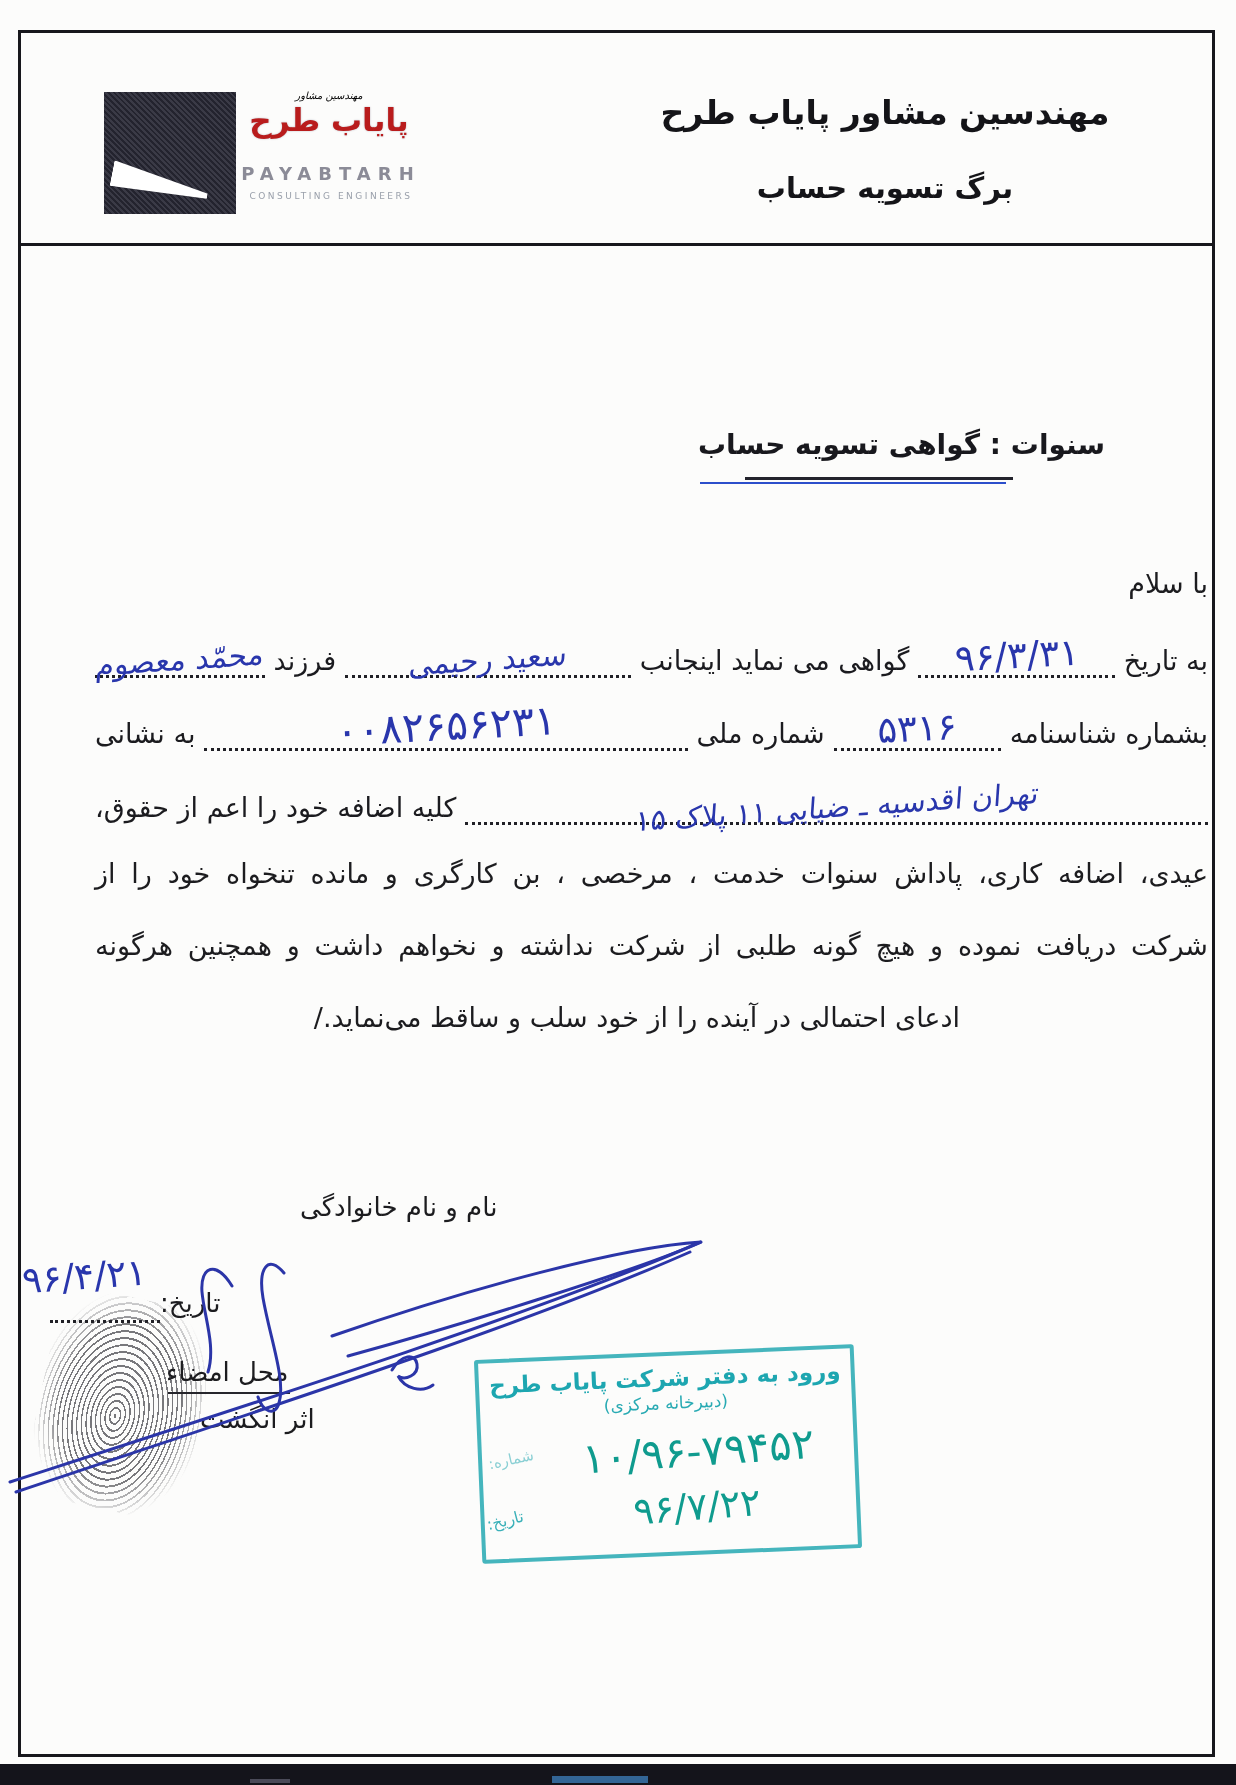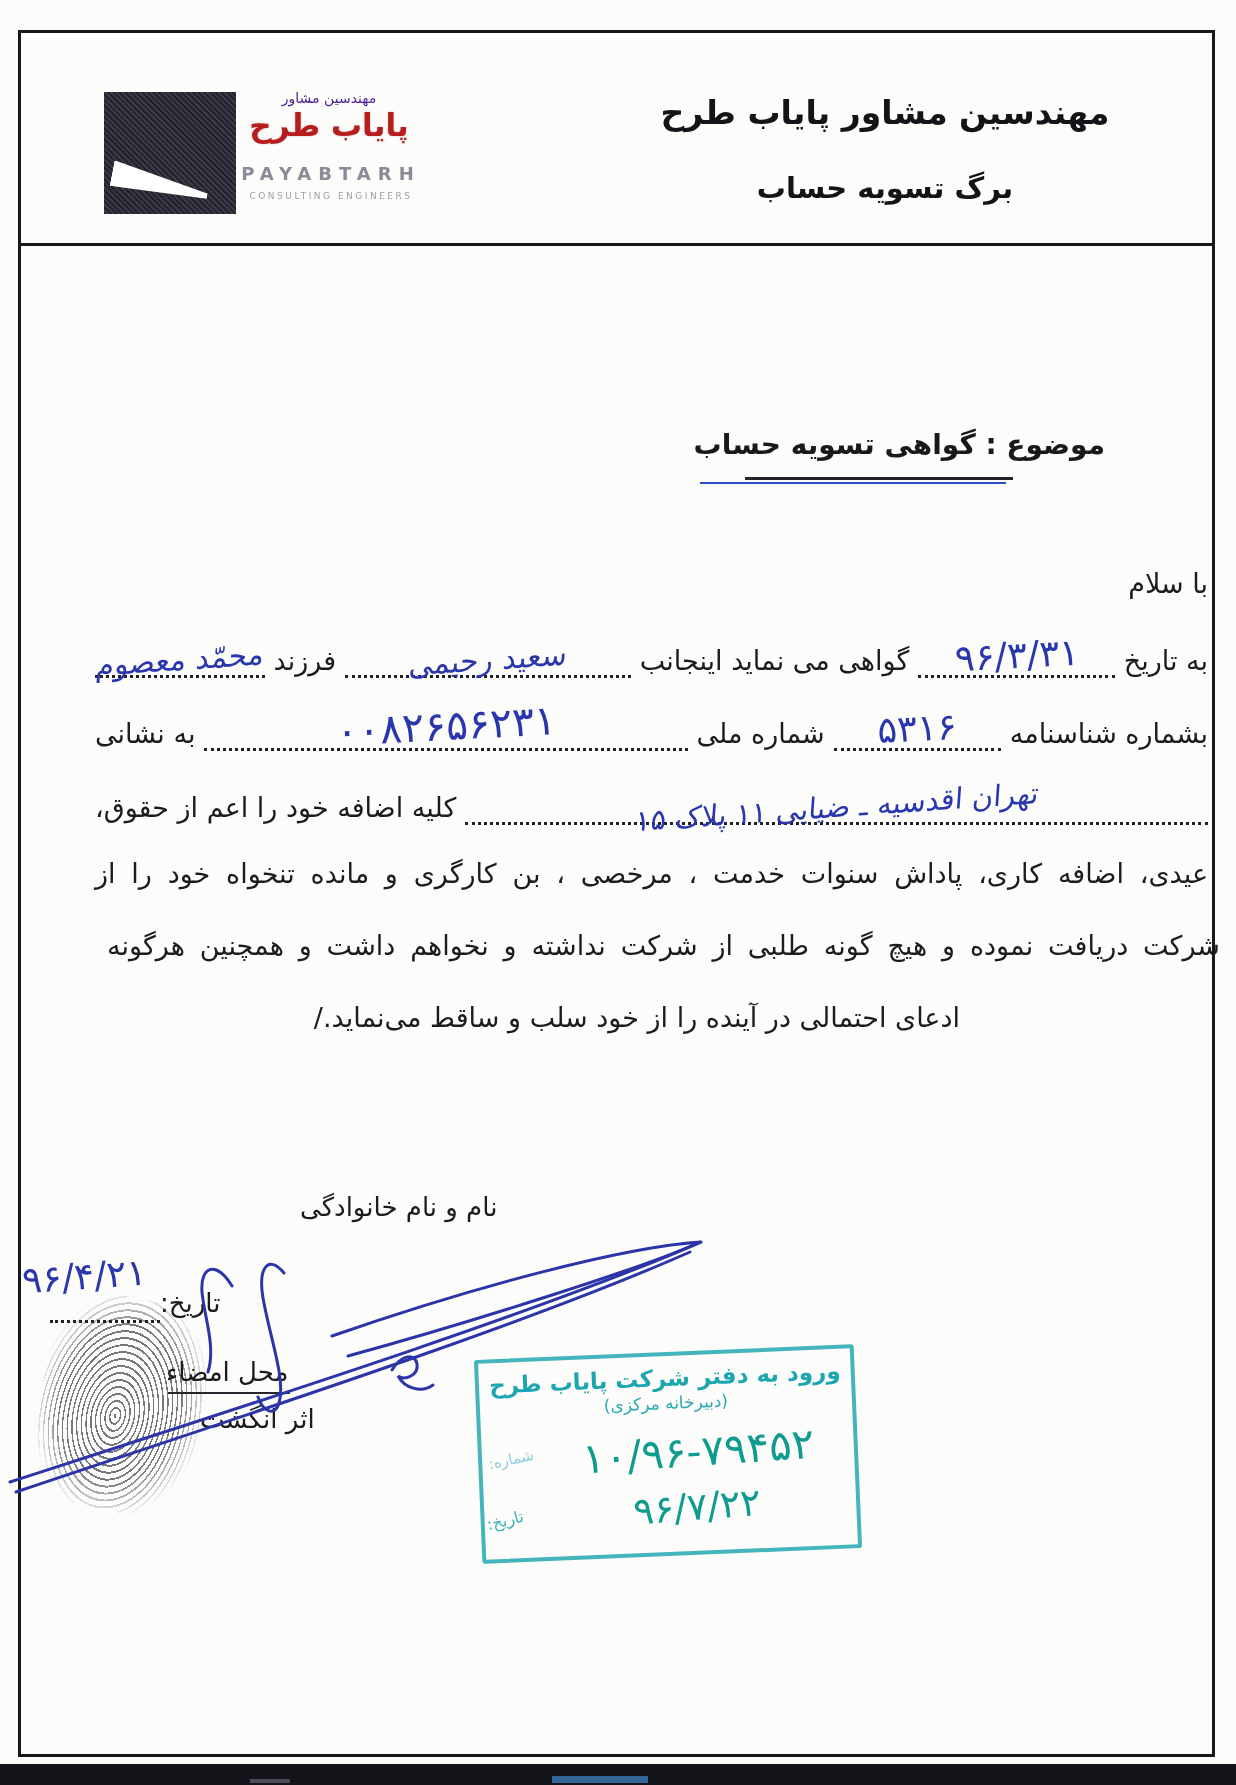--- a/index.html
+++ b/index.html
@@ -17,21 +17,21 @@
   #scan-strip .glint2{position:absolute;left:250px;top:15px;width:40px;height:4px;background:#4a4a58;}
   
   #logo{left:104px;top:92px;width:132px;height:122px;
     background:
       repeating-linear-gradient(45deg,#23232e 0 2px,#3a3a46 2px 4px),
       #2a2a35;}
   #logo .swoosh{position:absolute;left:8px;top:68px;width:98px;height:26px;background:#fff;
     transform:rotate(11deg);transform-origin:left center;
     clip-path:polygon(0 0,100% 58%,100% 78%,0 100%);}
   #logo-text{left:238px;top:90px;width:182px;direction:rtl;text-align:center;}
-  .brand-fa-small{font-size:14px;color:#4c1d95;letter-spacing:1px;}
+  .brand-fa-small{font-size:10px;color:#000000;letter-spacing:1px;font-style:italic;}
   .brand-fa{font-size:31px;font-weight:bold;color:#b91c1c;margin-top:1px;text-shadow:0 0 2px #b9b9c2;}
   .brand-en{position:absolute;left:236px;top:163px;width:190px;text-align:center;
     font-size:18px;font-weight:bold;letter-spacing:7px;color:#8b8b97;}
   .brand-en-sub{position:absolute;left:238px;top:191px;width:186px;text-align:center;
     font-size:9px;letter-spacing:2.5px;color:#9aa0ab;}
   
   #title1{left:655px;top:93px;width:460px;text-align:center;direction:rtl;
     font-size:33px;font-weight:bold;color:#141418;}
   #title2{left:655px;top:171px;width:460px;text-align:center;direction:rtl;
     font-size:29px;font-weight:bold;color:#141418;}
@@ -95,21 +95,21 @@
     <div class="brand-fa-small">مهندسین مشاور</div>
     <div class="brand-fa">پایاب طرح</div>
   </div>
   <div class="abs brand-en">PAYABTARH</div>
   <div class="abs brand-en-sub">CONSULTING ENGINEERS</div>
 
   <div class="abs" id="title1">مهندسین مشاور پایاب طرح</div>
   <div class="abs" id="title2">برگ تسویه حساب</div>
 
   <div class="abs" id="subject">
-    <span>موضوع :</span>
+    <span>سنوات :</span>
     <span>گواهی تسویه حساب</span>
   </div>
   <div class="abs" id="subject-u1"></div>
   <div class="abs" id="subject-u2"></div>
 
   <div class="abs" id="salutation">با سلام</div>
 
   <div class="abs bline" style="top:630px;">
     <span class="seg">به تاریخ</span>
     <span class="blank" style="flex-grow:1.1;">
@@ -138,21 +138,21 @@
   </div>
 
   <div class="abs bline" style="top:777px;">
     <span class="blank" style="flex-grow:1;">
       <span class="hw hw-script" style="font-size:29px;">تهران اقدسیه ـ ضیایی ۱۱ پلاک ۱۵</span>
     </span>
     <span class="seg">کلیه اضافه خود را اعم از حقوق،</span>
   </div>
 
   <div class="abs" id="l4" style="top:858px;">عیدی، اضافه کاری، پاداش سنوات خدمت ، مرخصی ، بن کارگری و مانده تنخواه خود را از</div>
-  <div class="abs" id="l5" style="top:930px;margin-left:12px;">شرکت دریافت نموده و هیچ گونه طلبی از شرکت نداشته و نخواهم داشت و همچنین هرگونه</div>
+  <div class="abs" id="l5" style="top:930px;">شرکت دریافت نموده و هیچ گونه طلبی از شرکت نداشته و نخواهم داشت و همچنین هرگونه</div>
   <div class="abs" id="l6">ادعای احتمالی در آینده را از خود سلب و ساقط می‌نماید./</div>
 
   <div class="abs" id="name-label">نام و نام خانوادگی</div>
   <div class="abs" id="date-label">تاریخ:</div>
   <div class="abs" id="date-dots"></div>
   <div class="abs" id="hw-sign-date">۹۶/۴/۲۱</div>
   <div class="abs" id="sign-label">محل امضاء</div>
   <div class="abs" id="sign-underline"></div>
   <div class="abs" id="finger-label">اثر انگشت</div>
 

